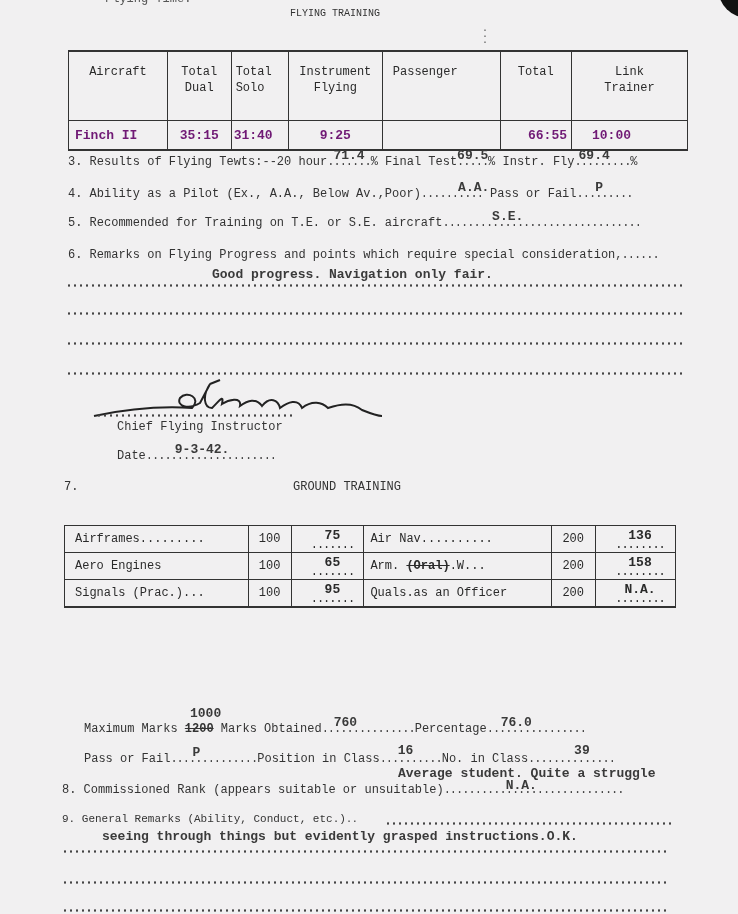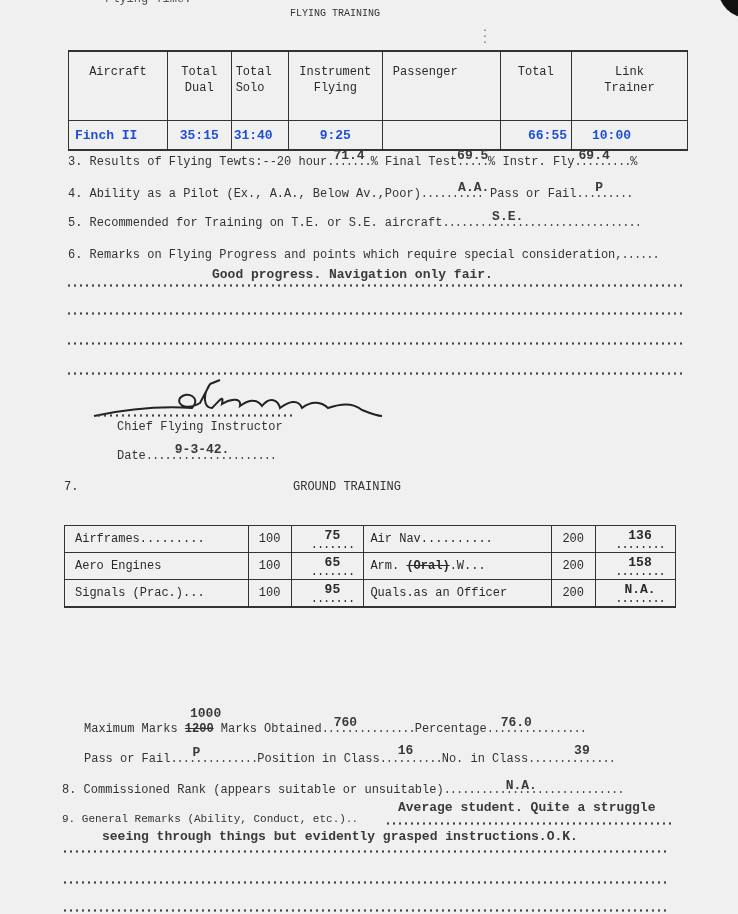--- a/index.html
+++ b/index.html
@@ -22,21 +22,21 @@
     position: absolute; height: 3px; left: 66px; right: 52px;
     background-image: radial-gradient(circle, #444 1px, transparent 1.3px);
     background-size: 6px 3px; background-repeat: repeat-x;
   }
   table { border-collapse: collapse; position: absolute; }
   td, th { border: 1.5px solid #333; font-weight: normal; }
 
   
   #fly-table { left: 68px; top: 50px; width: 620px; }
   #fly-table th { height: 55px; vertical-align: top; padding-top: 12px; font-size: 12px; line-height: 16px; }
-  #fly-table td { height: 26px; font-size: 13px; font-weight: bold; color: #1d4ed8; }
+  #fly-table td { height: 26px; font-size: 13px; font-weight: bold; color: #701a75; }
   #fly-table tr:first-child th { border-top: 2.5px solid #333; }
   #fly-table tr:last-child td { border-bottom: 2.5px solid #333; }
 
   
   #gr-table { left: 64px; top: 525px; width: 612px; }
   #gr-table th { height: 48px; font-size: 12px; line-height: 15px; }
   #gr-table tr:first-child th { border-top: 3px double #333; }
   #gr-table td { height: 24px; font-size: 12px; padding-left: 10px; }
   #gr-table tr:last-child td { border-bottom: 2px solid #333; }
   .mark-cell { text-align: center; position: relative; }
@@ -170,18 +170,18 @@
   <span>Pass or Fail</span><span style="position:relative;"><span class="filled" style="position:absolute; top:-7px; left:22px;">P</span><span class="dots">..............</span></span><span>Position in Class</span><span style="position:relative;"><span class="filled" style="position:absolute; top:-9px; left:18px;">16</span><span class="dots">..........</span></span><span>No. in Class</span><span style="position:relative;"><span class="filled" style="position:absolute; top:-9px; left:46px;">39</span><span class="dots">..............</span></span>
 </div>
 
 <div class="abs type" style="left:62px; top:783px;">
   <span>8. Commissioned Rank (appears suitable or unsuitable)</span><span class="dots">..........</span><span style="position:relative;"><span class="filled" style="position:absolute; top:-5px; left:0;">N.A.</span><span class="dots">...................</span></span>
 </div>
 
 <div class="abs type" style="left:62px; top:813px; font-size:11px;">
   <span>9. General Remarks (Ability, Conduct, etc.)</span><span class="dots">..</span>
 </div>
-<div class="abs filled" style="left:398px; top:800px;">Average student.  Quite a struggle</div>
+<div class="abs filled" style="left:398px; top:766px;">Average student.  Quite a struggle</div>
 <div class="abs" style="left:385px; top:822px; width:290px; height:3px; background-image: radial-gradient(circle, #444 1px, transparent 1.3px); background-size:6px 3px;"></div>
 <div class="abs filled" style="left:102px; top:829px;">seeing through things but evidently grasped instructions.O.K.</div>
 <div class="dotline" style="top:850px; left:62px; right:70px;"></div>
 <div class="dotline" style="top:881px; left:62px; right:68px;"></div>
 <div class="dotline" style="top:909px; left:62px; right:70px;"></div>
 
 </body></html>

